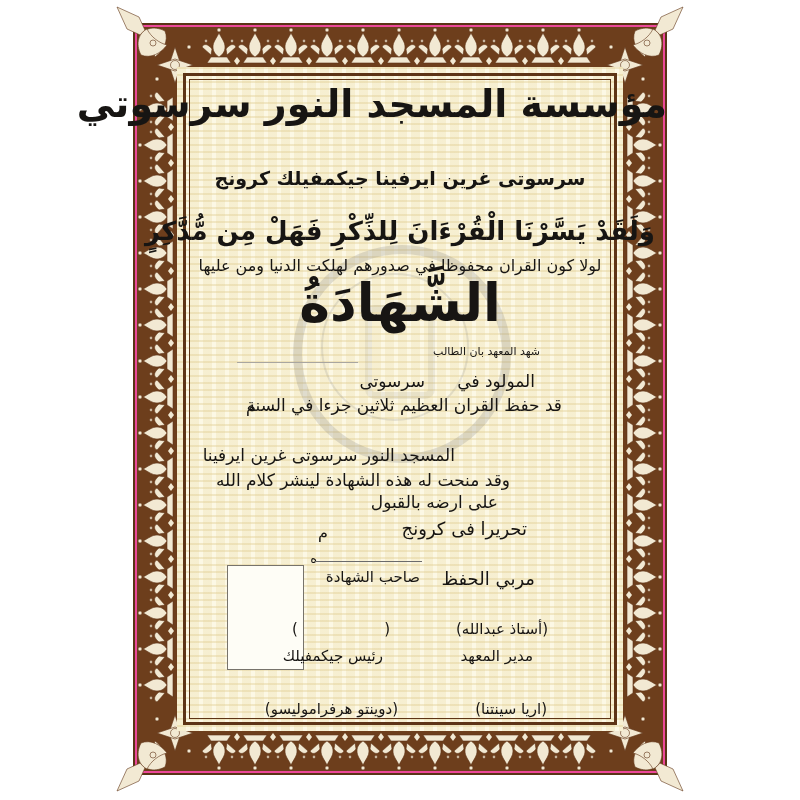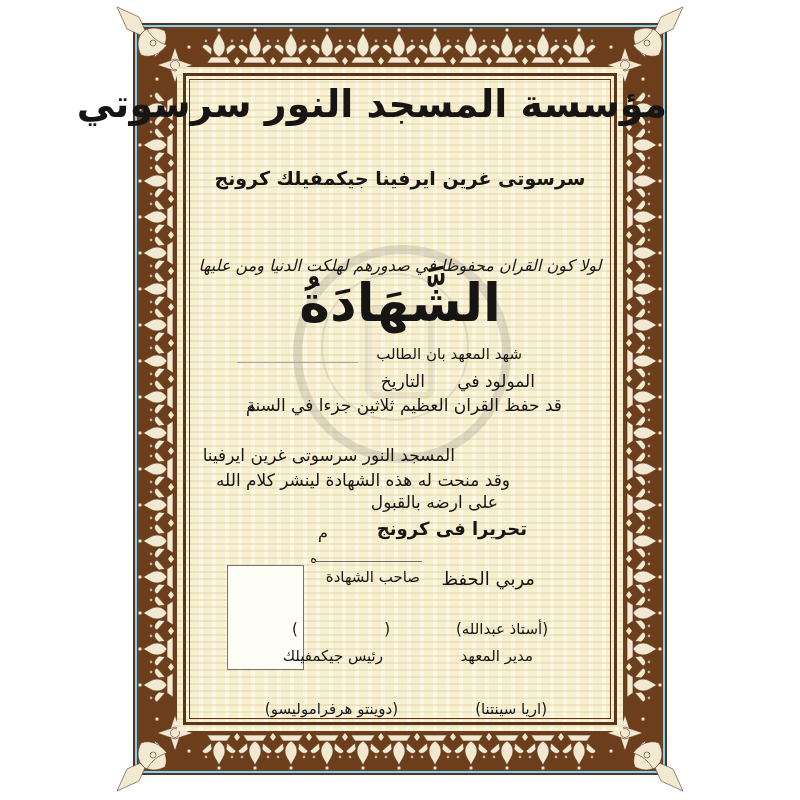--- a/index.html
+++ b/index.html
@@ -1,19 +1,19 @@
 <!DOCTYPE html>
 <html lang="ar"><head>
 <meta charset="utf-8">
 <style>
   html,body{margin:0;padding:0;background:#ffffff;}
   body{width:800px;height:800px;position:relative;font-family:"DejaVu Sans",sans-serif;overflow:hidden;}
 
   
-  .cert{position:absolute;left:133px;top:23px;width:534px;height:752px;background:#7dd3fc;}
+  .cert{position:absolute;left:133px;top:23px;width:534px;height:752px;background:#ec4899;}
   .outerline{position:absolute;inset:0;border:2px solid #5a3316;}
   .band{position:absolute;inset:4px;background:#6d3e1c;}
   .band svg{position:absolute;overflow:visible;display:block;}
   .strip-top{left:64px;top:0;}
   .strip-bottom{left:64px;bottom:0;}
   .strip-left{left:0;top:64px;}
   .strip-right{right:0;top:64px;}
   .corner{width:70px;height:70px;}
   .corner.tl{left:-6px;top:-6px;}
   .corner.tr{right:-6px;top:-6px;transform:scaleX(-1);}
@@ -34,34 +34,34 @@
   .wm-inner{left:188px;top:250px;width:144px;height:144px;border:2px solid rgba(125,125,125,0.18);}
   .wm-glyph{position:absolute;left:232px;top:282px;width:56px;height:80px;border:7px solid rgba(125,125,125,0.12);border-radius:10px;}
 
   
   .t{position:absolute;color:#171513;white-space:nowrap;line-height:1.25;}
   .centered{left:0;right:0;text-align:center;}
   .title{top:58px;font-size:38px;font-weight:bold;letter-spacing:0;}
   .subtitle{top:144px;font-size:19px;font-weight:bold;}
   .basmala{top:174px;font-size:13px;}
   .verse{top:192px;font-size:26px;font-weight:bold;}
-  .quote{top:233px;font-size:16px;font-style:italic;}
+  .quote{top:233px;font-size:16px;}
   .heading{top:248px;font-size:52px;font-weight:bold;}
 
-  .student-intro{top:322px;right:145px;font-size:15px;text-align:center;}
+  .student-intro{top:322px;right:127px;font-size:11px;text-align:center;}
   .student-line{position:absolute;top:339px;left:104px;width:121px;border-top:1px solid #a9a6a0;}
   .born-label{top:348px;right:132px;font-size:17px;}
   .date-label{top:348px;right:242px;font-size:17px;}
 
   .bl0{top:372px;right:105px;font-size:17px;}
   .bl1{top:397px;right:109px;font-size:17px;}
   .bl2{top:422px;right:212px;font-size:17px;}
   .bl3{top:447px;right:157px;font-size:17px;}
   .bl4{top:469px;right:169px;font-size:17px;}
-  .bl5{top:495px;right:140px;font-size:18px;font-weight:bold;}
+  .bl5{top:495px;right:140px;font-size:18px;}
   .mk0{top:374px;right:411px;font-size:16px;}
   .mk5{top:500px;right:339px;font-size:16px;}
 
   .hijri-mark{top:528px;right:350px;font-size:13px;}
   .hijri-line{position:absolute;top:538px;left:182px;width:107px;border-top:1px solid #6b6b6b;}
 
   .lbl-supervisor{top:545px;right:132px;font-size:18px;}
   .lbl-holder{top:545px;right:247px;font-size:15px;}
   .photo-box{position:absolute;left:94px;top:542px;width:75px;height:103px;border:1px solid #77736b;background:#fefdf6;}
 
@@ -243,27 +243,28 @@
   <div class="paper"></div>
   <div class="rule-outer"></div>
   <div class="rule-inner"></div>
 
   <div class="wm wm-outer"></div>
   <div class="wm wm-inner"></div>
   <div class="wm-glyph"></div>
 
   <div class="t centered title" dir="rtl">مؤسسة المسجد النور سرسوتي</div>
   <div class="t centered subtitle" dir="rtl">سرسوتى غرين ايرفينا جيكمفيلك كرونج</div>
+  <div class="t centered verse" dir="rtl">وَلَقَدْ يَسَّرْنَا الْقُرْءَانَ لِلذِّكْرِ فَهَلْ مِن مُّدَّكِرٍ</div>
   <div class="t centered quote" dir="rtl">لولا كون القران محفوظا في صدورهم لهلكت الدنيا ومن عليها</div>
   <div class="t centered heading" dir="rtl">الشَّهَادَةُ</div>
 
   <div class="t student-intro" dir="rtl">شهد المعهد بان الطالب</div>
   <div class="student-line"></div>
   <div class="t born-label" dir="rtl">المولود في</div>
-  <div class="t date-label" dir="rtl">التاريخ</div>
+  <div class="t date-label" dir="rtl">سرسوتى</div>
 
   <div class="t bl0" dir="rtl">قد حفظ القران العظيم ثلاثين جزءا في السنة</div>
   <div class="t mk0" dir="rtl">م</div>
   <div class="t bl2" dir="rtl">المسجد النور سرسوتى غرين ايرفينا</div>
   <div class="t bl3" dir="rtl">وقد منحت له هذه الشهادة لينشر كلام الله</div>
   <div class="t bl4" dir="rtl">على ارضه بالقبول</div>
   <div class="t bl5" dir="rtl">تحريرا فى كرونج</div>
   <div class="t mk5" dir="rtl">م</div>
 
   <div class="t hijri-mark" dir="rtl">ه</div>

